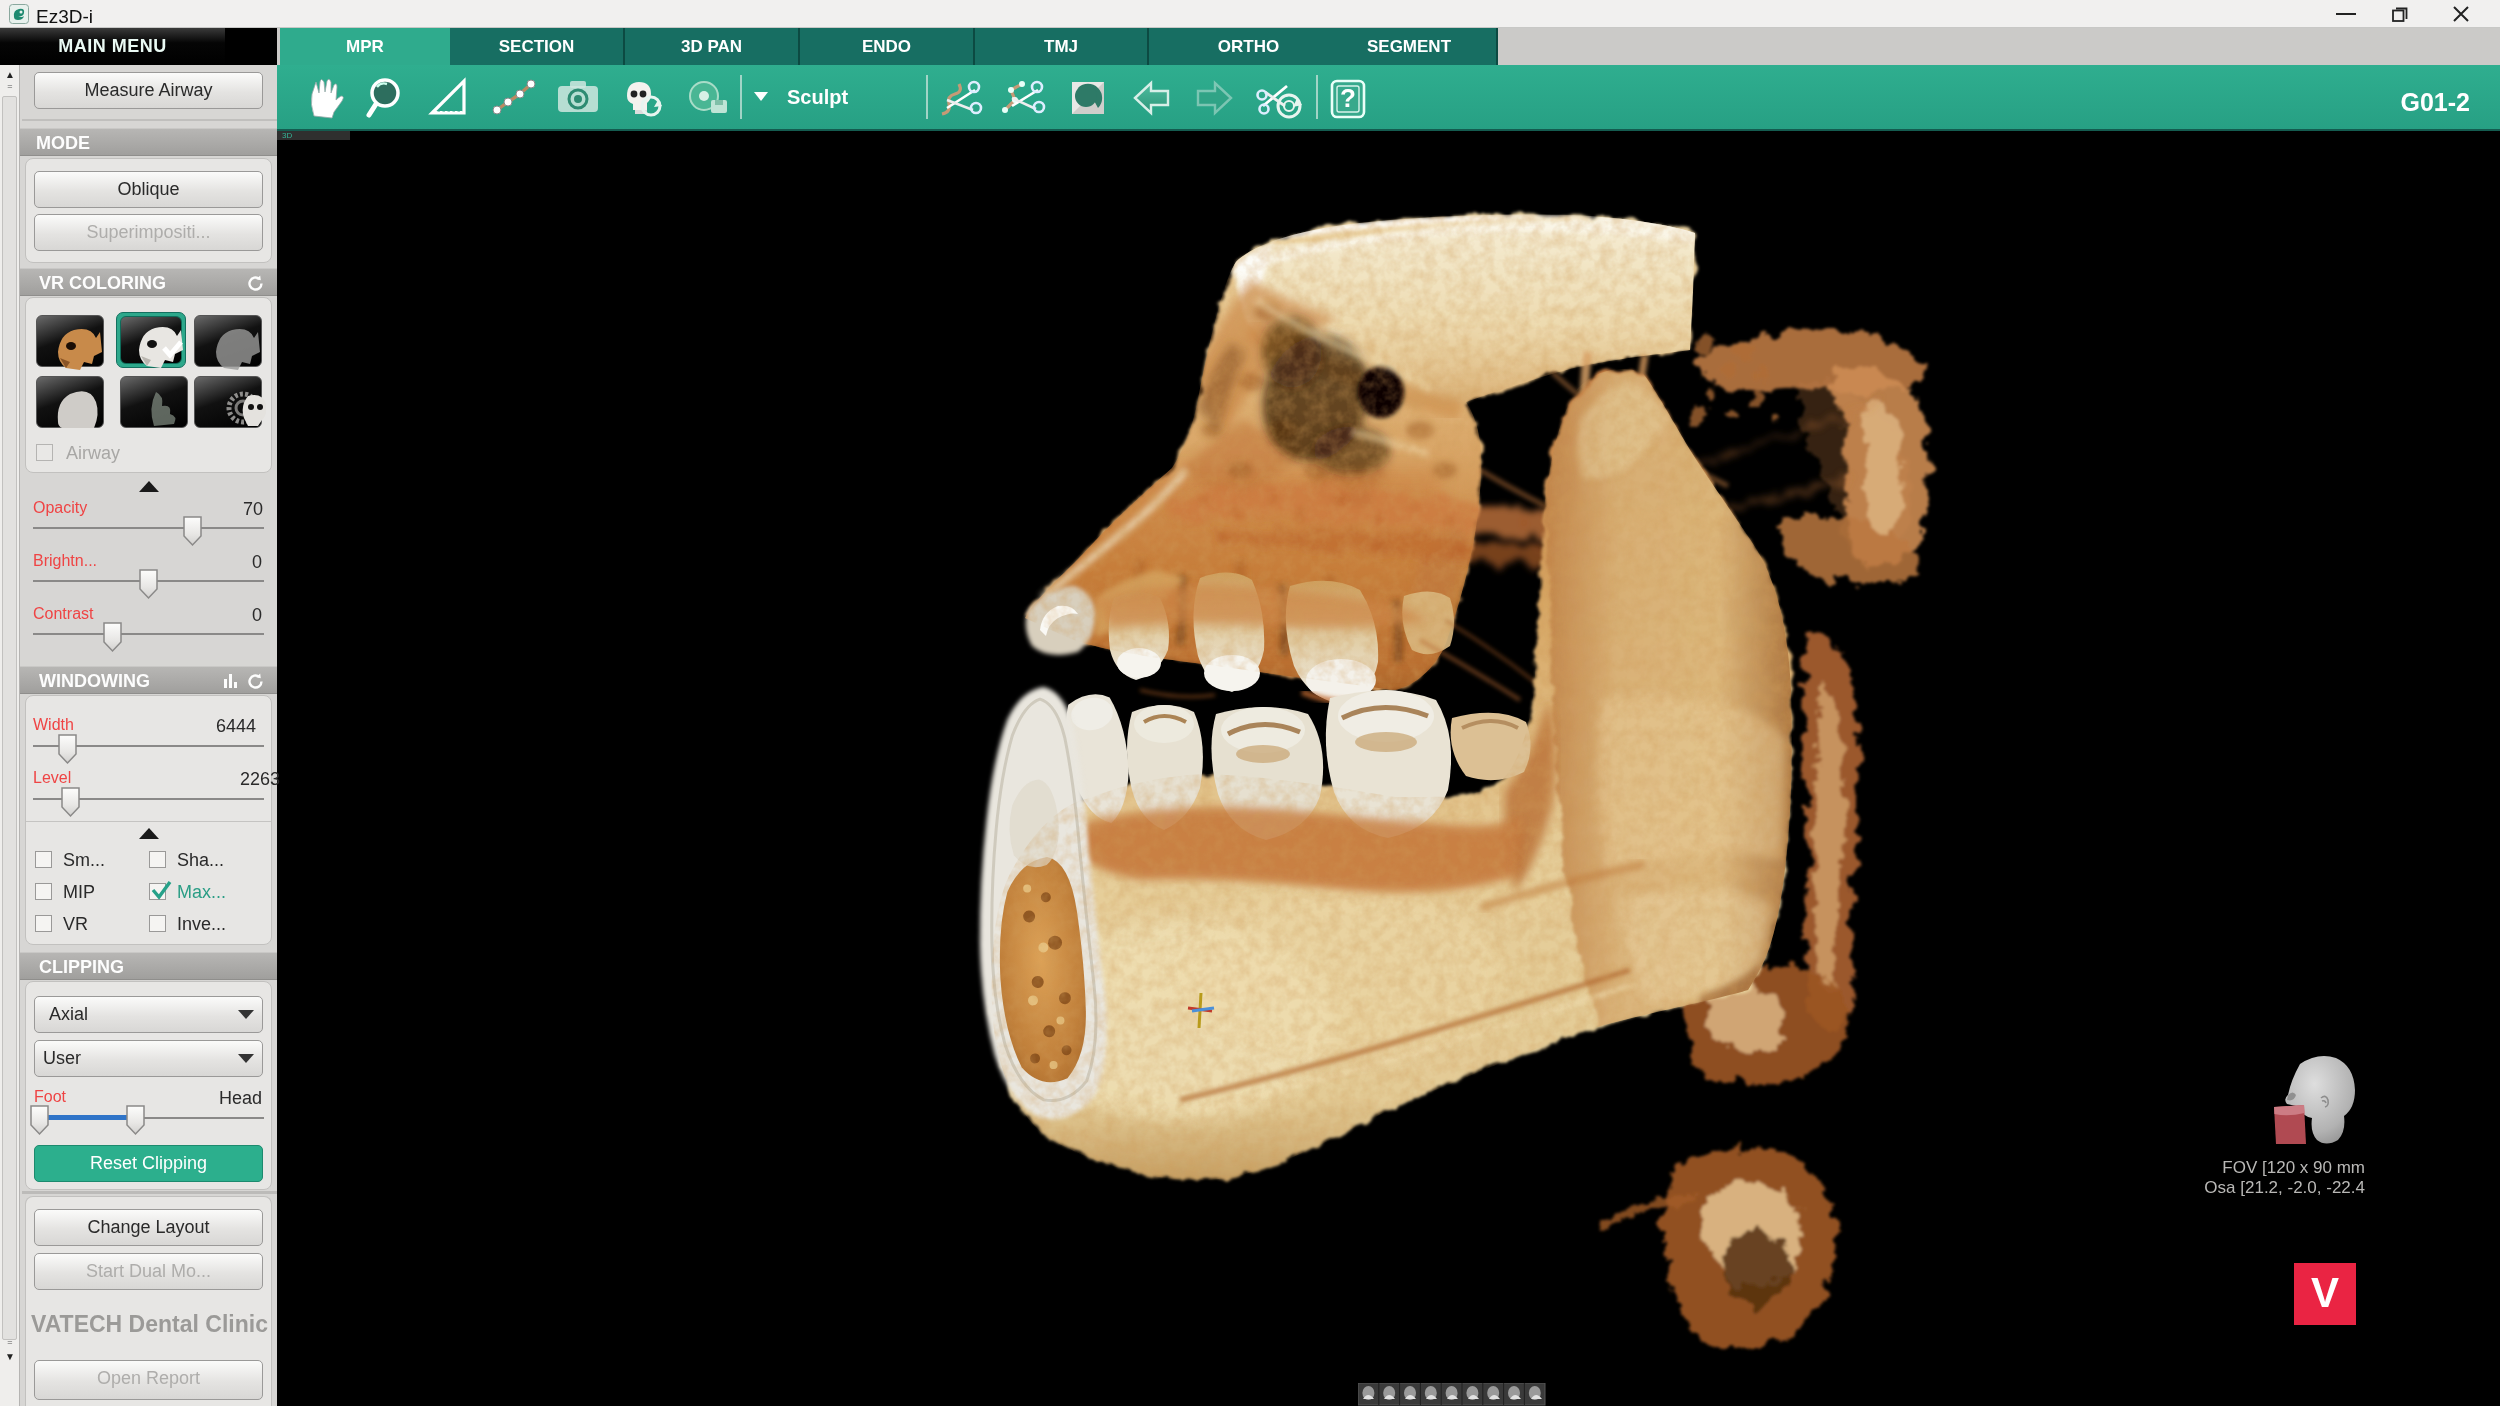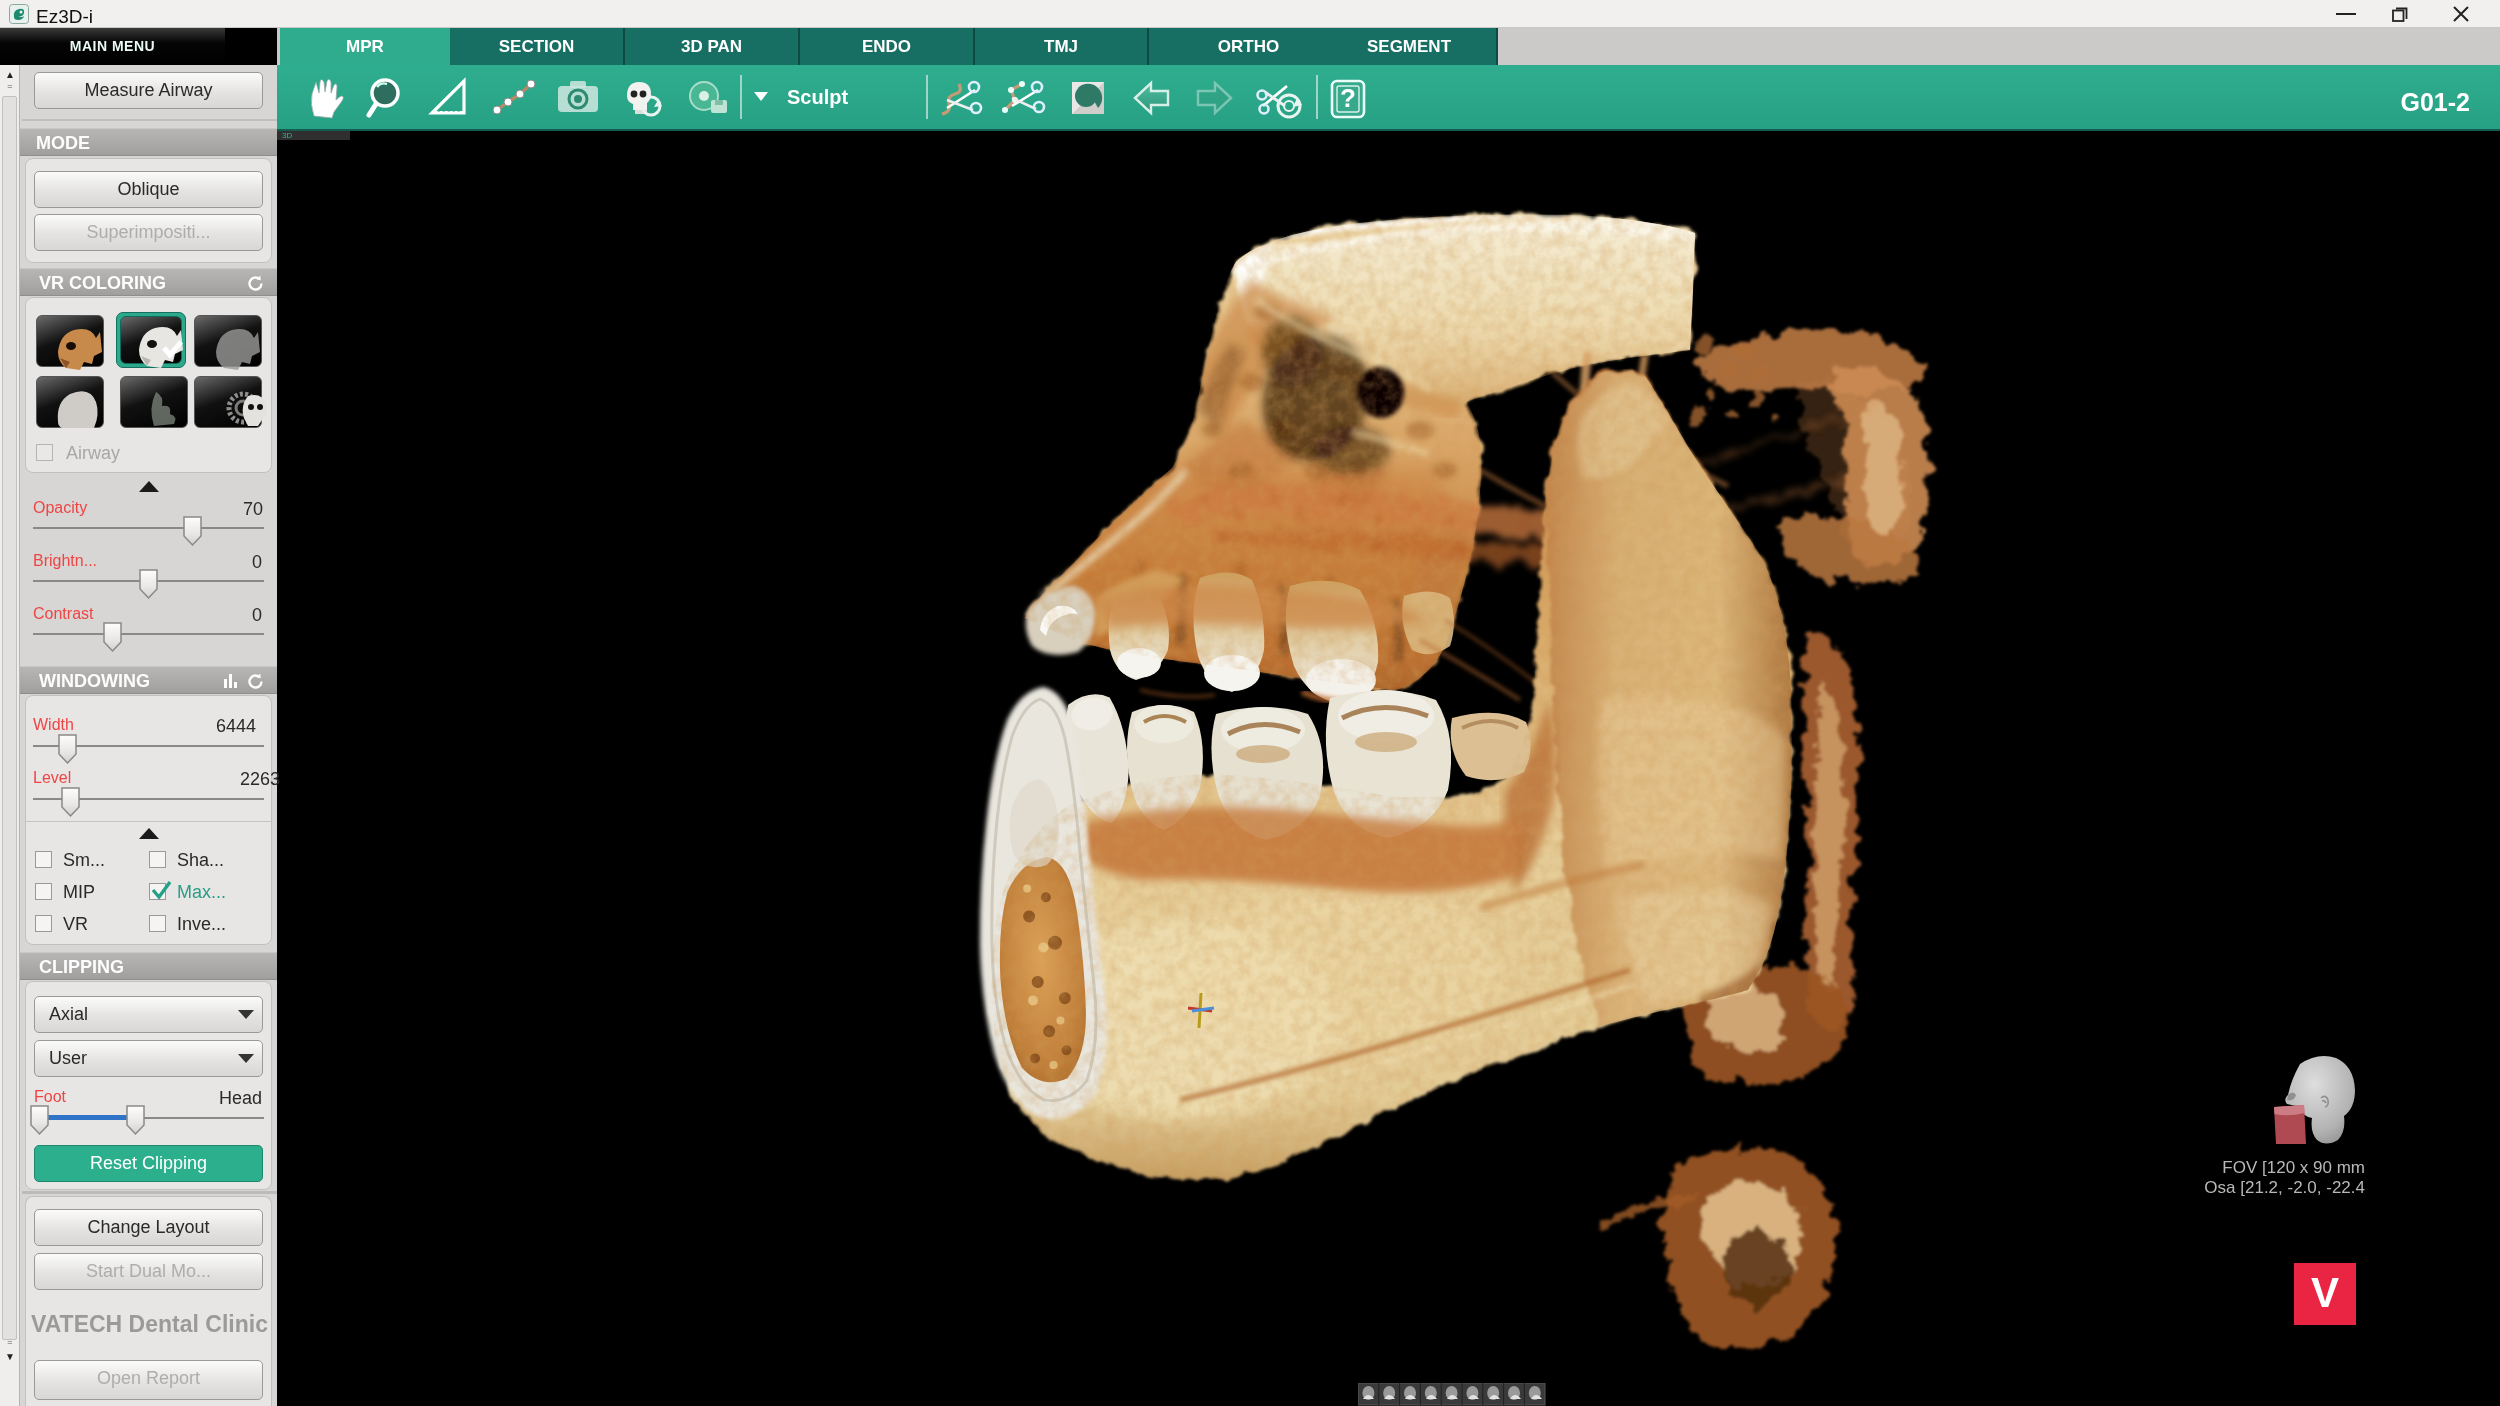--- a/index.html
+++ b/index.html
@@ -5,21 +5,21 @@
   * { margin:0; padding:0; box-sizing:border-box; }
   html,body { width:2500px; height:1406px; overflow:hidden; background:#000; font-family:"Liberation Sans", sans-serif; }
   #stage { position:absolute; left:0; top:0; width:2500px; height:1406px; background:#000; }
   .abs { position:absolute; }
 
   
   #titlebar { left:0; top:0; width:2500px; height:28px; background:#f1f0ef; border-bottom:1px solid #c8c8c6; }
   #apptitle { left:36px; top:6px; font-size:19px; color:#111; }
 
   
-  #mainmenu { left:0; top:28px; width:225px; height:37px; background:linear-gradient(#3a3a3a,#050505 40%,#000); color:#eafaf4; font-weight:bold; font-size:14px; text-align:center; line-height:37px; letter-spacing:0.5px; }
+  #mainmenu { left:0; top:28px; width:225px; height:37px; background:linear-gradient(#3a3a3a,#050505 40%,#000); color:#eafaf4; font-weight:bold; font-size:18px; text-align:center; line-height:37px; letter-spacing:0.5px; }
   #tabgray { left:277px; top:28px; width:2223px; height:37px; background:#cbcac8; }
   .tab { top:28px; height:37px; color:#fff; font-weight:bold; font-size:17px; text-align:center; line-height:37px; background:#176e62; border-right:2px solid #0c4a42; }
   #tab-mpr { background:#2fab8d; border-right:none; }
 
   
   #toolbar { left:277px; top:65px; width:2223px; height:66px; background:linear-gradient(#2fae8f,#27a084); border-bottom:2px solid #145c50; }
   #g012 { right:30px; top:88px; font-size:25px; font-weight:bold; color:#fff; }
   #sculpt { left:787px; top:86px; font-size:20px; color:#fff;font-weight:bold; }
 
   
@@ -666,21 +666,21 @@
     <div class="abs cb-lab" style="left:63px; top:914px;">VR</div>
   <div class="abs cb" style="left:149px; top:915px;"></div>
     <div class="abs cb-lab" style="left:177px; top:914px;">Inve...</div>
 
   <div class="abs shead" style="top:952px;">CLIPPING</div>
   <div class="abs sbox" style="top:981px; height:209px;"></div>
   <div class="abs btn" style="top:996px; text-align:left; padding-left:14px;">Axial</div>
   <svg class="abs" style="left:236px; top:1008px;" width="20" height="14" viewBox="0 0 20 14">
       <path d="M2 2 L10 11 L18 2 Z" fill="#333"></path>
     </svg>
-  <div class="abs btn" style="top:1040px; text-align:left; padding-left:14px;">User</div>
+  <div class="abs btn" style="top:1040px; text-align:left; padding-left:8px;">User</div>
   <svg class="abs" style="left:236px; top:1052px;" width="20" height="14" viewBox="0 0 20 14">
       <path d="M2 2 L10 11 L18 2 Z" fill="#333"></path>
     </svg>
   <div class="abs sl-lab" style="left:34px; top:1088px;">Foot</div>
   <div class="abs sl-val" style="left:219px; top:1088px;">Head</div>
   <div class="abs" style="left:34px; top:1117px; width:230px; height:2px; background:#8a8988;"></div>
   <div class="abs" style="left:40px; top:1115px; width:96px; height:5px; background:#2f74c8;"></div>
   <div class="abs btn" style="top:1145px; background:#2caf8d; border-color:#1d8a6e; color:#fff;">Reset Clipping</div>
 
   <div class="abs" style="left:22px; top:1191px; width:255px; height:3px; background:#bcbbb9;"></div>

